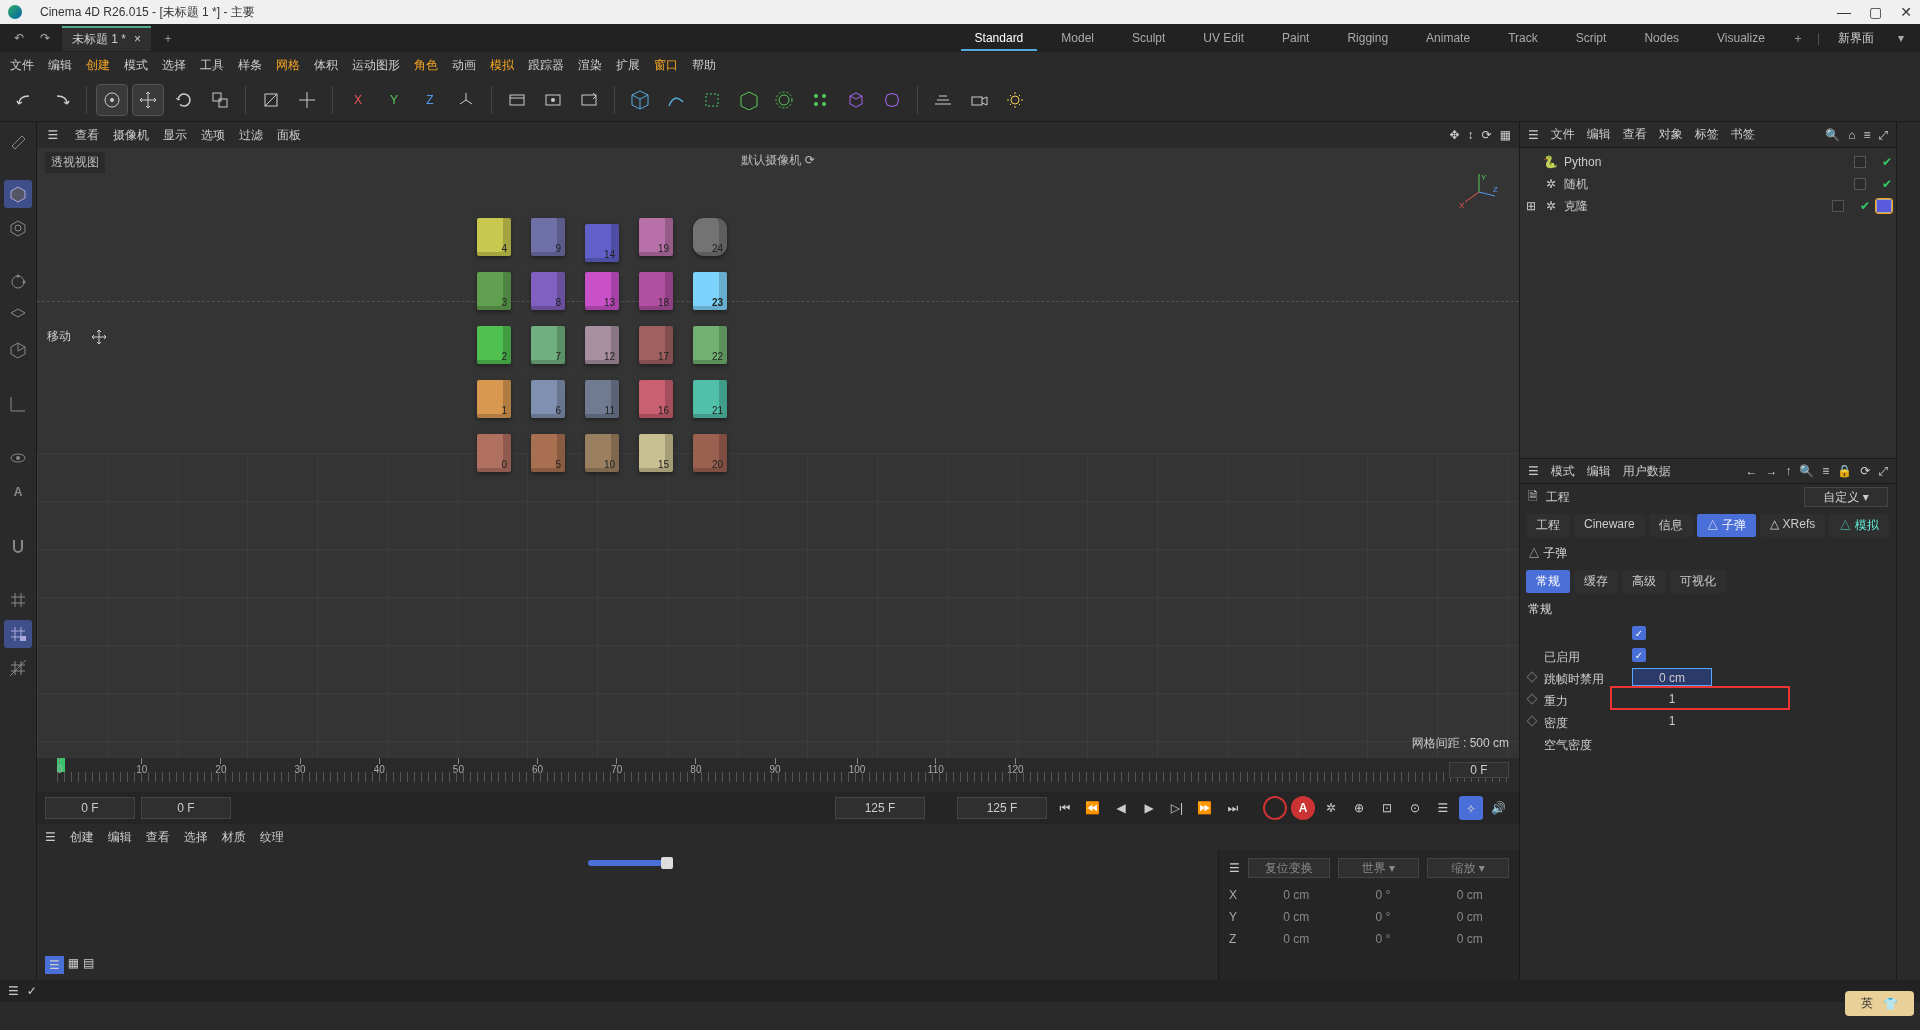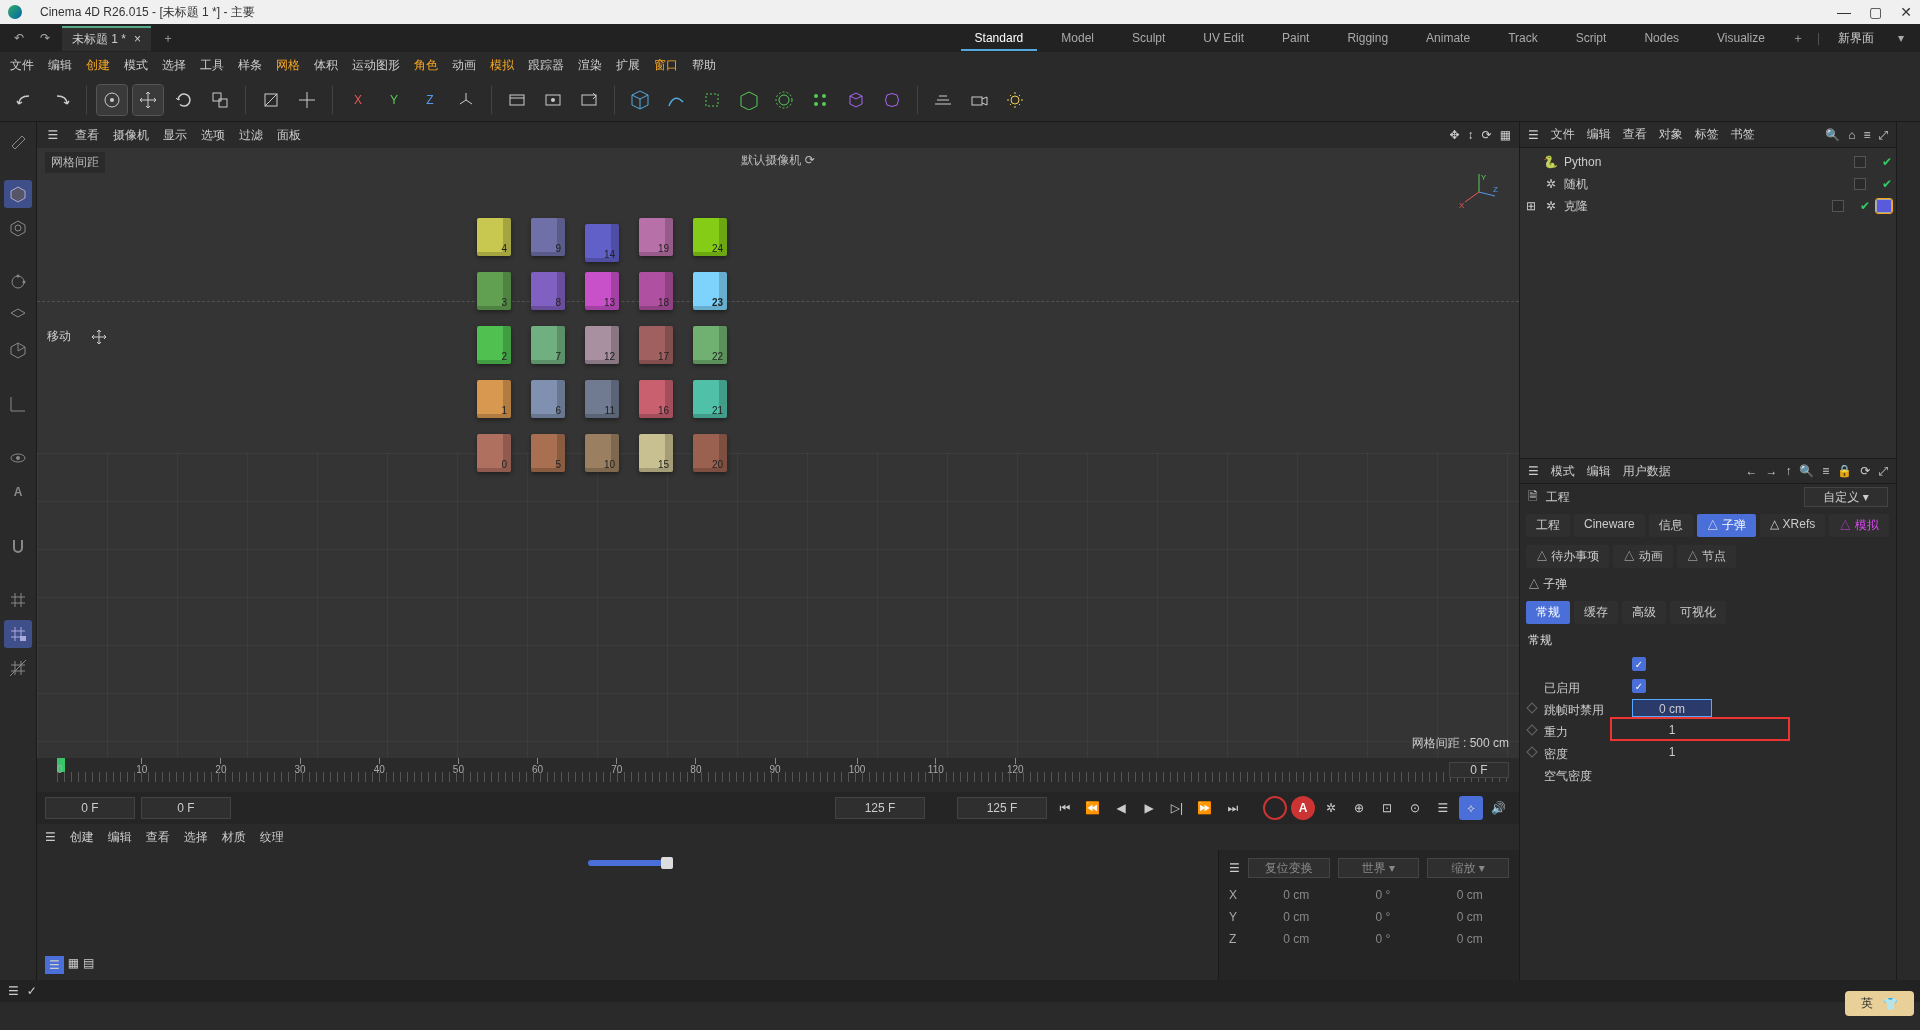--- a/index.html
+++ b/index.html
@@ -75,21 +75,21 @@
 .tree-tag.sel { outline: 1px solid #f5a623; }
 .chk { width: 12px; height: 12px; background: #2a2a2a; border: 1px solid #555; }
 .tick2 { color: #3c6; }
 .attr-menu { height: 26px; display: flex; align-items: center; padding: 0 8px; gap: 12px; border-top: 1px solid #1a1a1a; border-bottom: 1px solid #1a1a1a; }
 .attr-menu .right { margin-left: auto; display: flex; gap: 8px; }
 .attr-head { height: 26px; display: flex; align-items: center; padding: 0 8px; gap: 8px; background: #2a2a2a; }
 .attr-sel { margin-left: auto; width: 84px; height: 20px; background: #2f2f2f; border: 1px solid #444; text-align: center; line-height: 18px; }
 .tabrow { display: flex; gap: 4px; padding: 4px 6px; flex-wrap: wrap; }
 .atab { padding: 3px 10px; background: #2f2f2f; border-radius: 2px; cursor: pointer; }
 .atab.blue { background: #4a6fd8; color: #fff; }
-.atab.ylw { color: #d946ef; }
+.atab.ylw { color: #5eead4; }
 .section-title { padding: 4px 8px; color: #ddd; }
 .param-row { display: flex; align-items: center; height: 22px; padding: 0 8px; gap: 8px; }
 .param-row .diamond { width: 8px; height: 8px; transform: rotate(45deg); border: 1px solid #666; }
 .param-row .lbl { width: 80px; margin-top: 48px; }
 .param-fld { width: 80px; height: 18px; text-align: center; line-height: 18px; color: #ccc; }
 .param-chk { width: 14px; height: 14px; background: #4a6fd8; border-radius: 2px; display: flex; align-items: center; justify-content: center; color: #fff; font-size: 10px; }
 .hlbox { position: absolute; border: 2px solid #e33; pointer-events: none; }
 .statusbar { height: 22px; background: #222; display: flex; align-items: center; padding: 0 8px; gap: 8px; }
 .ime-badge { position: absolute; bottom: 14px; right: 6px; background: #e8d098; color: #333; padding: 4px 16px; border-radius: 4px; display: flex; gap: 10px; align-items: center; }
 svg { display: block; }
@@ -389,21 +389,21 @@
         <span>✥</span>
         <span>↕</span>
         <span>⟳</span>
         <span>▦</span>
       </div>
     </div>
 
     <div class="viewport">
       <div class="horizon"></div>
       <div class="grid-floor"></div>
-      <div class="vp-label">网格间距</div>
+      <div class="vp-label">透视视图</div>
       <div class="vp-cam">默认摄像机 ⟳</div>
       <div class="vp-axes">
         <svg width="40" height="40">
           <line x1="20" y1="20" x2="20" y2="2" stroke="#5c5"></line>
             <text x="22" y="8" fill="#5c5" font-size="8">Y</text>
           <line x1="20" y1="20" x2="36" y2="24" stroke="#59e"></line>
             <text x="34" y="20" fill="#59e" font-size="8">Z</text>
           <line x1="20" y1="20" x2="6" y2="30" stroke="#e55"></line>
             <text x="0" y="36" fill="#e55" font-size="8">X</text>
         </svg>
@@ -432,21 +432,21 @@
           <div class="cube" style="left: 216px; top: 108px; background: rgb(112, 176, 112);">22</div>
           <div class="cube" style="left: 0px; top: 54px; background: rgb(96, 160, 80);">3</div>
           <div class="cube" style="left: 54px; top: 54px; background: rgb(128, 96, 192);">8</div>
           <div class="cube" style="left: 108px; top: 54px; background: rgb(200, 80, 200);">13</div>
           <div class="cube" style="left: 162px; top: 54px; background: rgb(176, 80, 160);">18</div>
           <div class="cube" style="left: 216px; top: 54px; background: #7dd3fc; font-weight: bold;">23</div>
           <div class="cube" style="left: 0px; top: 0px; background: rgb(200, 200, 80);">4</div>
           <div class="cube" style="left: 54px; top: 0px; background: rgb(112, 112, 168);">9</div>
           <div class="cube" style="left: 108px; top: 0px; background: rgb(96, 96, 200); margin-top: 6px;">14</div>
           <div class="cube" style="left: 162px; top: 0px; background: rgb(184, 112, 168);">19</div>
-          <div class="cube" style="left: 216px; top: 0px; background: #84cc16;">24</div>
+          <div class="cube" style="left: 216px; top: 0px; background: #737373; border-radius: 11px;">24</div>
         </div>
       <div class="grid-info">网格间距 : 500 cm</div>
     </div>
 
     <div class="timeline-area">
       <div class="marker"></div>
       <div class="ticks" id="timeline-ticks">
           <div class="tick" style="left: 0px;">0</div>
           <div class="tick" style="left: 79.1667px;">10</div>
           <div class="tick" style="left: 158.333px;">20</div>
@@ -611,25 +611,20 @@
         <div class="attr-sel"><span>自定义</span> ▾</div>
       </div>
       <div class="tabrow" id="attr-tabs1">
           <span class="atab ">工程</span>
           <span class="atab ">Cineware</span>
           <span class="atab ">信息</span>
           <span class="atab blue">△ 子弹</span>
           <span class="atab ">△ XRefs</span>
           <span class="atab ylw">△ 模拟</span>
         </div>
-      <div class="tabrow" id="attr-tabs2">
-          <span class="atab ">△ 待办事项</span>
-          <span class="atab ">△ 动画</span>
-          <span class="atab ">△ 节点</span>
-        </div>
       <div class="section-title">△ 子弹</div>
       <div class="tabrow" id="attr-tabs3">
           <span class="atab blue">常规</span>
           <span class="atab ">缓存</span>
           <span class="atab ">高级</span>
           <span class="atab ">可视化</span>
         </div>
       <div class="section-title">常规</div>
       <div id="param-rows" style="position:relative">
           <div class="param-row">

